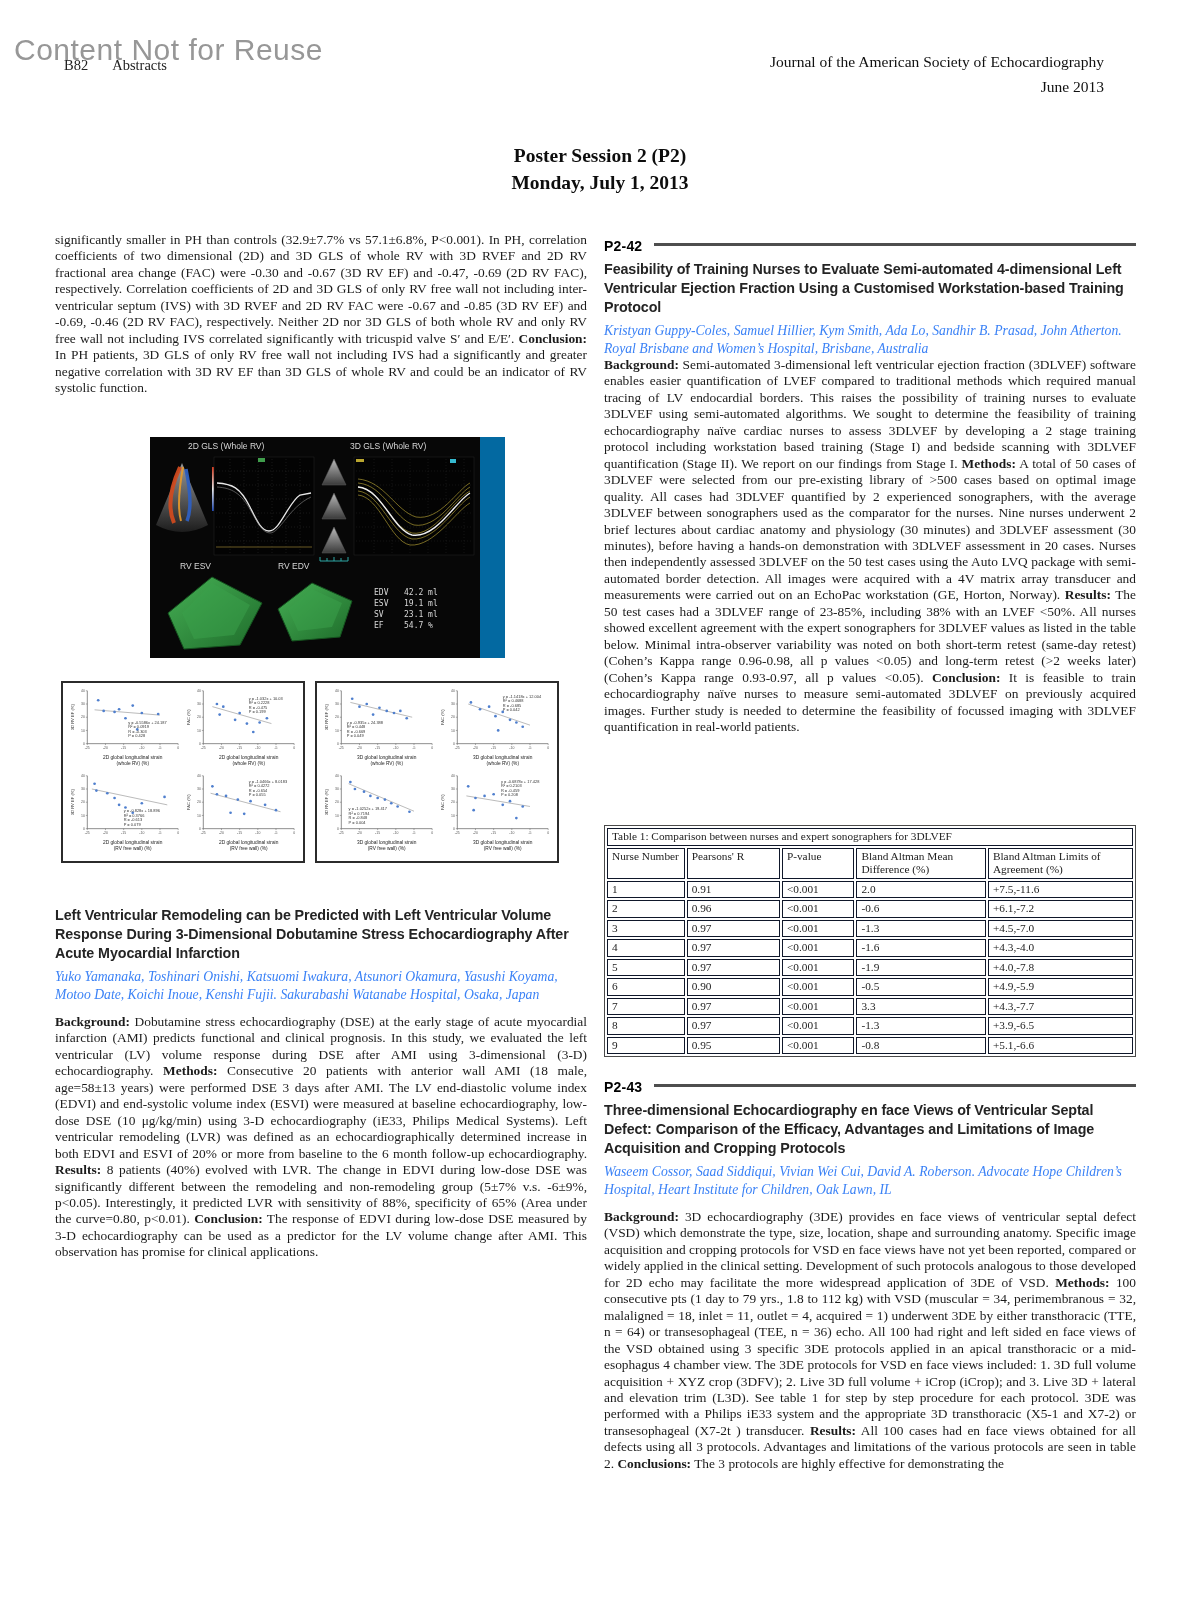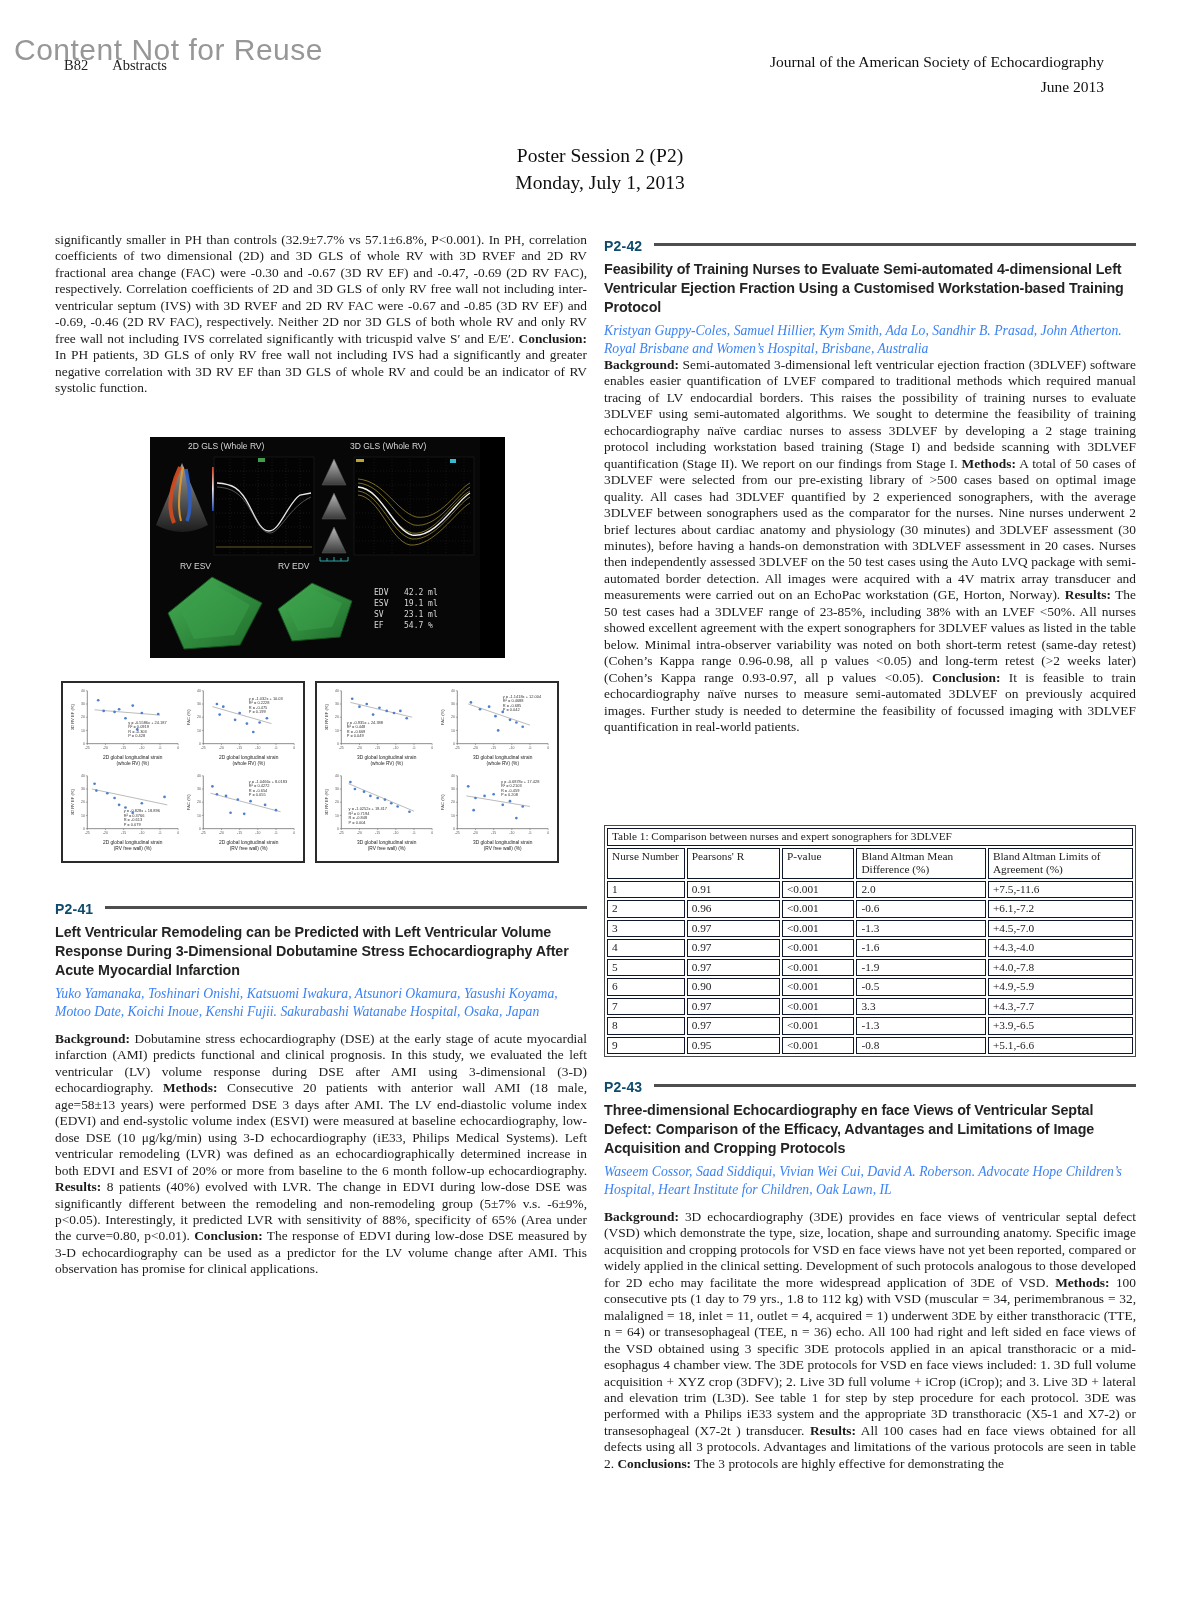--- a/index.html
+++ b/index.html
@@ -4,37 +4,37 @@
 <style>
   html,body{margin:0;padding:0;}
   body{width:1200px;height:1606px;background:#ffffff;position:relative;
        font-family:"Liberation Serif",serif;color:#1b1b1b;overflow:hidden;}
   .abs{position:absolute;}
   .watermark{left:14px;top:33px;font-family:"Liberation Sans",sans-serif;
              font-size:30px;color:#979797;letter-spacing:.5px;}
   .folio{left:64px;top:57px;font-size:14.5px;color:#222;}
   .folio .num{margin-right:24px;}
   .jhead{right:96px;top:49px;text-align:right;font-size:15.5px;color:#101010;line-height:25px;}
-  .session{left:0;top:142px;width:1200px;text-align:center;font-weight:normal;
+  .session{left:0;top:142px;width:1200px;text-align:center;font-weight:bold;
            font-size:19.5px;line-height:27px;color:#0d0d0d;}
   .col{position:absolute;width:532px;}
   #col-left{left:55px;top:232px;height:1374px;}
   #col-right{left:604px;top:237px;height:1369px;}
   .body-par{font-size:13.4px;line-height:16.45px;text-align:justify;color:#1b1b1b;}
   .seg-b{font-weight:bold;}
   .sec-row{display:flex;align-items:center;height:17px;}
   .sec-code{font-family:"Liberation Sans",sans-serif;font-weight:bold;font-size:14px;
-            color:#0c4a6e;letter-spacing:.2px;white-space:nowrap;}
+            color:#000000;letter-spacing:.2px;white-space:nowrap;}
   .sec-rule{flex:1;height:2.4px;background:#4e4e4e;margin-left:12px;position:relative;top:-1px;}
   .sec-title{font-family:"Liberation Sans",sans-serif;font-weight:bold;font-size:14.3px;
              line-height:19px;color:#242424;margin-top:6px;letter-spacing:-0.1px;}
   .sec-authors{font-style:italic;font-size:13.7px;line-height:18px;color:#3b82f6;margin-top:5px;}
   .sec-body{margin-top:10px;}
   
-  #fig-echo{left:95px;top:205px;width:355px;height:221px;background:#000000;}
+  #fig-echo{left:95px;top:205px;width:355px;height:221px;background:#0369a1;}
   .fig-label{position:absolute;font-family:"Liberation Sans",sans-serif;font-size:8.5px;
              color:#d6d6d6;white-space:nowrap;}
   .fig-meas{position:absolute;left:224px;top:150px;font-family:"DejaVu Sans Mono",monospace;
             font-size:8px;line-height:11px;color:#d8d8d8;}
   .kv-row .kv-k{display:inline-block;width:30px;}
   
   .scatter-box{position:absolute;width:244px;height:182px;border:2.5px solid #2b2b2b;
                background:#fff;display:grid;grid-template-columns:1fr 1fr;
                grid-template-rows:1fr 1fr;padding:4px;box-sizing:border-box;}
   .scatter-cell{overflow:hidden;}
@@ -507,24 +507,20 @@
           <text x="66.12" y="20.96" font-size="4.1" fill="#333" font-family="Liberation Sans, sans-serif">R = -0.459</text>
           <text x="66.12" y="25.759999999999998" font-size="4.1" fill="#333" font-family="Liberation Sans, sans-serif">P = 0.208</text>
           <text x="7" y="32" font-size="4.4" fill="#333" text-anchor="middle" font-family="Liberation Sans, sans-serif" transform="rotate(-90 7 32)">FAC (%)</text>
           <text x="68" y="76" text-anchor="middle" font-size="5" fill="#222" font-family="Liberation Sans, sans-serif">3D global longitudinal strain</text>
           <text x="68" y="83" text-anchor="middle" font-size="5" fill="#222" font-family="Liberation Sans, sans-serif">(RV free wall) (%)</text>
         </svg>
       </div>
   </div>
 
   <div class="abs" style="left:0;top:668px;width:532px">
-    <div class="sec-row">
-      <span class="sec-code">P2-41</span>
-      <div class="sec-rule"></div>
-    </div>
     <div class="sec-title">Left Ventricular Remodeling can be Predicted with Left Ventricular Volume Response During 3-Dimensional Dobutamine Stress Echocardiography After Acute Myocardial Infarction</div>
     <div class="sec-authors">Yuko Yamanaka, Toshinari Onishi, Katsuomi Iwakura, Atsunori Okamura, Yasushi Koyama, Motoo Date, Koichi Inoue, Kenshi Fujii. Sakurabashi Watanabe Hospital, Osaka, Japan</div>
     <div class="sec-body body-par"><span class="seg-b">Background:</span><span> Dobutamine stress echocardiography (DSE) at the early stage of acute myocardial infarction (AMI) predicts functional and clinical prognosis. In this study, we evaluated the left ventricular (LV) volume response during DSE after AMI using 3-dimensional (3-D) echocardiography. </span><span class="seg-b">Methods:</span><span> Consecutive 20 patients with anterior wall AMI (18 male, age=58±13 years) were performed DSE 3 days after AMI. The LV end-diastolic volume index (EDVI) and end-systolic volume index (ESVI) were measured at baseline echocardiography, low-dose DSE (10 μg/kg/min) using 3-D echocardiography (iE33, Philips Medical Systems). Left ventricular remodeling (LVR) was defined as an echocardiographically determined increase in both EDVI and ESVI of 20% or more from baseline to the 6 month follow-up echocardiography. </span><span class="seg-b">Results:</span><span> 8 patients (40%) evolved with LVR. The change in EDVI during low-dose DSE was significantly different between the remodeling and non-remodeling group (5±7% v.s. -6±9%, p&lt;0.05). Interestingly, it predicted LVR with sensitivity of 88%, specificity of 65% (Area under the curve=0.80, p&lt;0.01). </span><span class="seg-b">Conclusion:</span><span> The response of EDVI during low-dose DSE measured by 3-D echocardiography can be used as a predictor for the LV volume change after AMI. This observation has promise for clinical applications.</span></div>
   </div>
 </div>
 
 <div class="col" id="col-right">
 
   <div class="abs" style="left:0;top:0;width:532px">
     <div class="sec-row">

